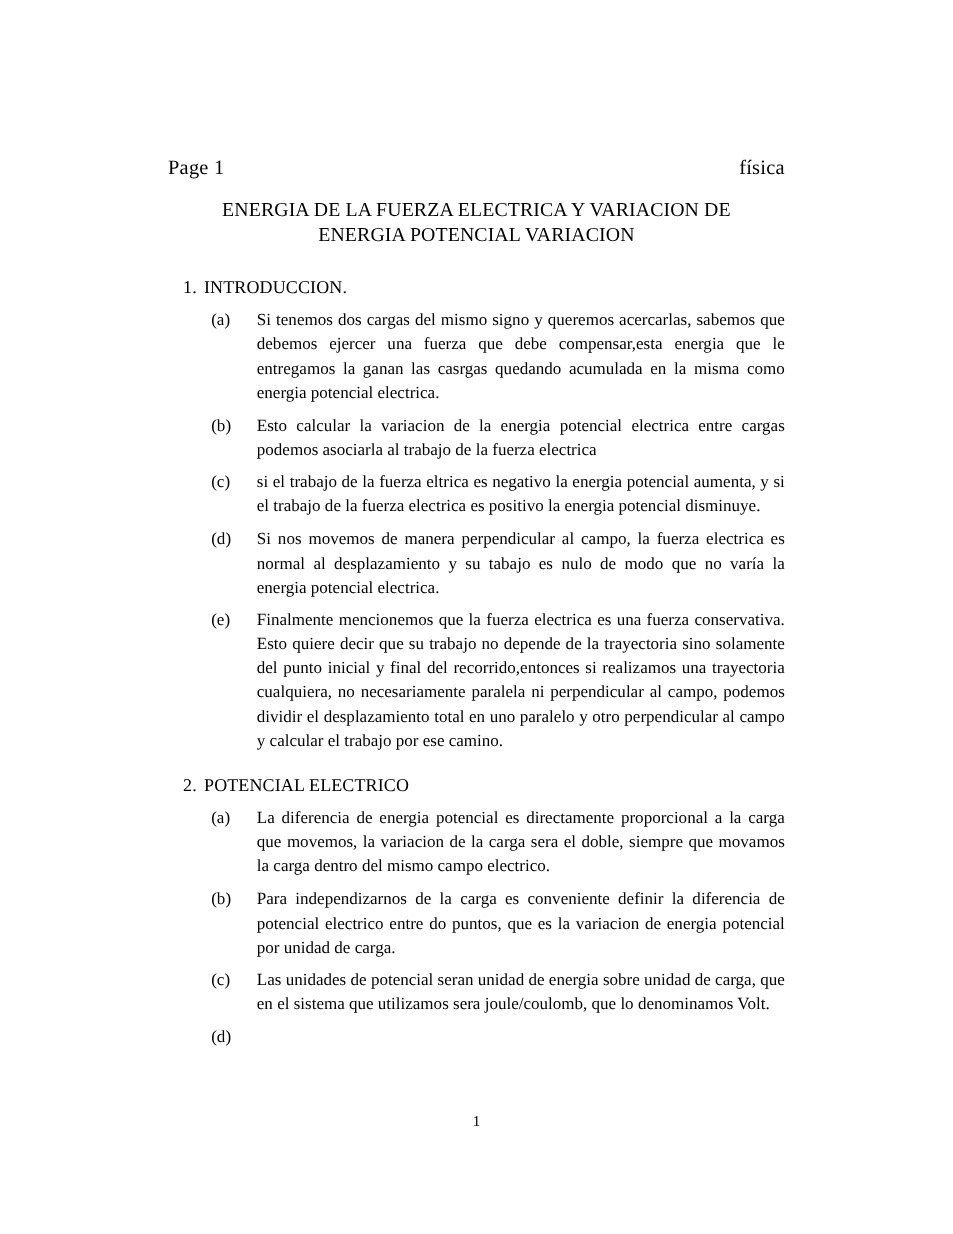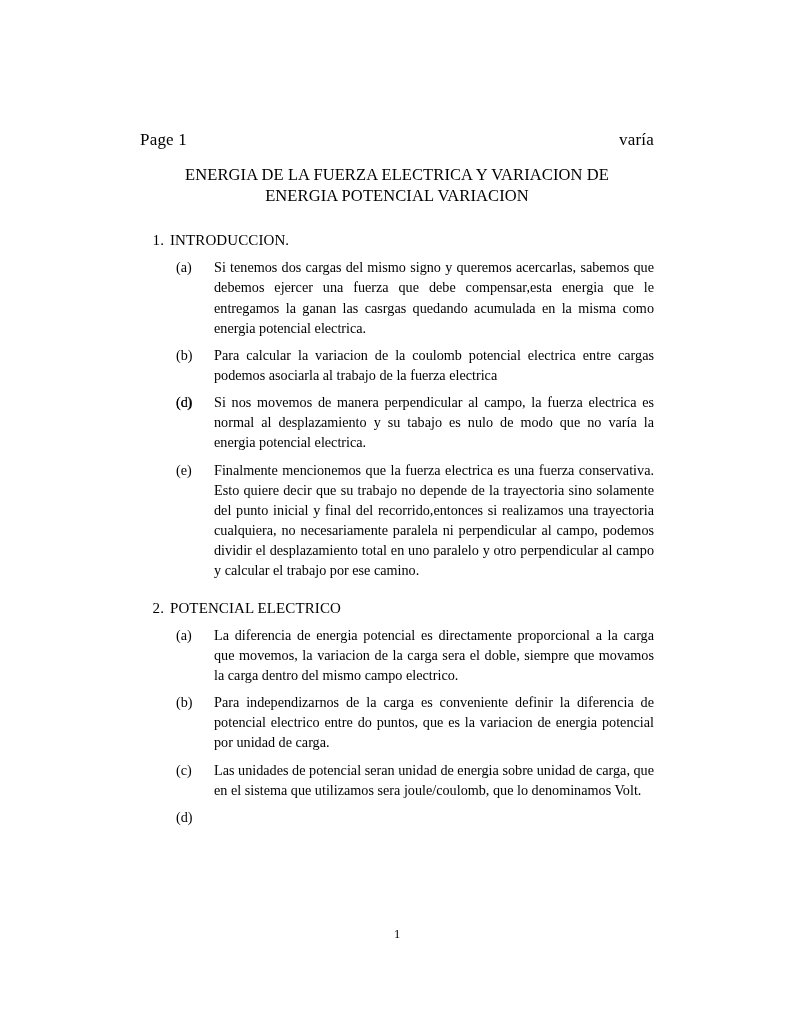--- a/index.html
+++ b/index.html
@@ -97,21 +97,21 @@
     font-size: 12.5px;
   }
 </style>
 </head>
 <body>
 
 <div class="page">
 
   <div class="header">
     <div class="left">Page 1</div>
-    <div class="right">varía</div>
+    <div class="right">física</div>
   </div>
 
   <h1 class="doc-title">
     <span class="line">ENERGIA DE LA FUERZA ELECTRICA Y VARIACION DE</span>
     <span class="line">ENERGIA POTENCIAL VARIACION</span>
   </h1>
 
   <ol class="level1">
 
     <li>
@@ -119,24 +119,25 @@
         <span class="l1-num">1.</span>
         <span>INTRODUCCION.</span>
       </div>
       <ol class="level2">
         <li>
           <span class="l2-num">(a)</span>
           <span>Si tenemos dos cargas del mismo signo y queremos acercarlas, sabemos que debemos ejercer una fuerza que debe compensar,esta energia que le entregamos la ganan las casrgas quedando acumulada en la misma como energia potencial electrica.</span>
         </li>
         <li>
           <span class="l2-num">(b)</span>
-          <span>Para calcular la variacion de la coulomb potencial electrica entre cargas podemos asociarla al trabajo de la fuerza electrica</span>
+          <span>Esto calcular la variacion de la energia potencial electrica entre cargas podemos asociarla al trabajo de la fuerza electrica</span>
         </li>
         <li>
           <span class="l2-num">(c)</span>
+          <span>si el trabajo de la fuerza eltrica es negativo la energia potencial aumenta, y si el trabajo de la fuerza electrica es positivo la energia potencial disminuye.</span>
         </li>
         <li>
           <span class="l2-num">(d)</span>
           <span>Si nos movemos de manera perpendicular al campo, la fuerza electrica es normal al desplazamiento y su tabajo es nulo de modo que no varía la energia potencial electrica.</span>
         </li>
         <li>
           <span class="l2-num">(e)</span>
           <span>Finalmente mencionemos que la fuerza electrica es una fuerza conservativa. Esto quiere decir que su trabajo no depende de la trayectoria sino solamente del punto inicial y final del recorrido,entonces si realizamos una trayectoria cualquiera, no necesariamente paralela ni perpendicular al campo, podemos dividir el desplazamiento total en uno paralelo y otro perpendicular al campo y calcular el trabajo por ese camino.</span>
         </li>
       </ol>

